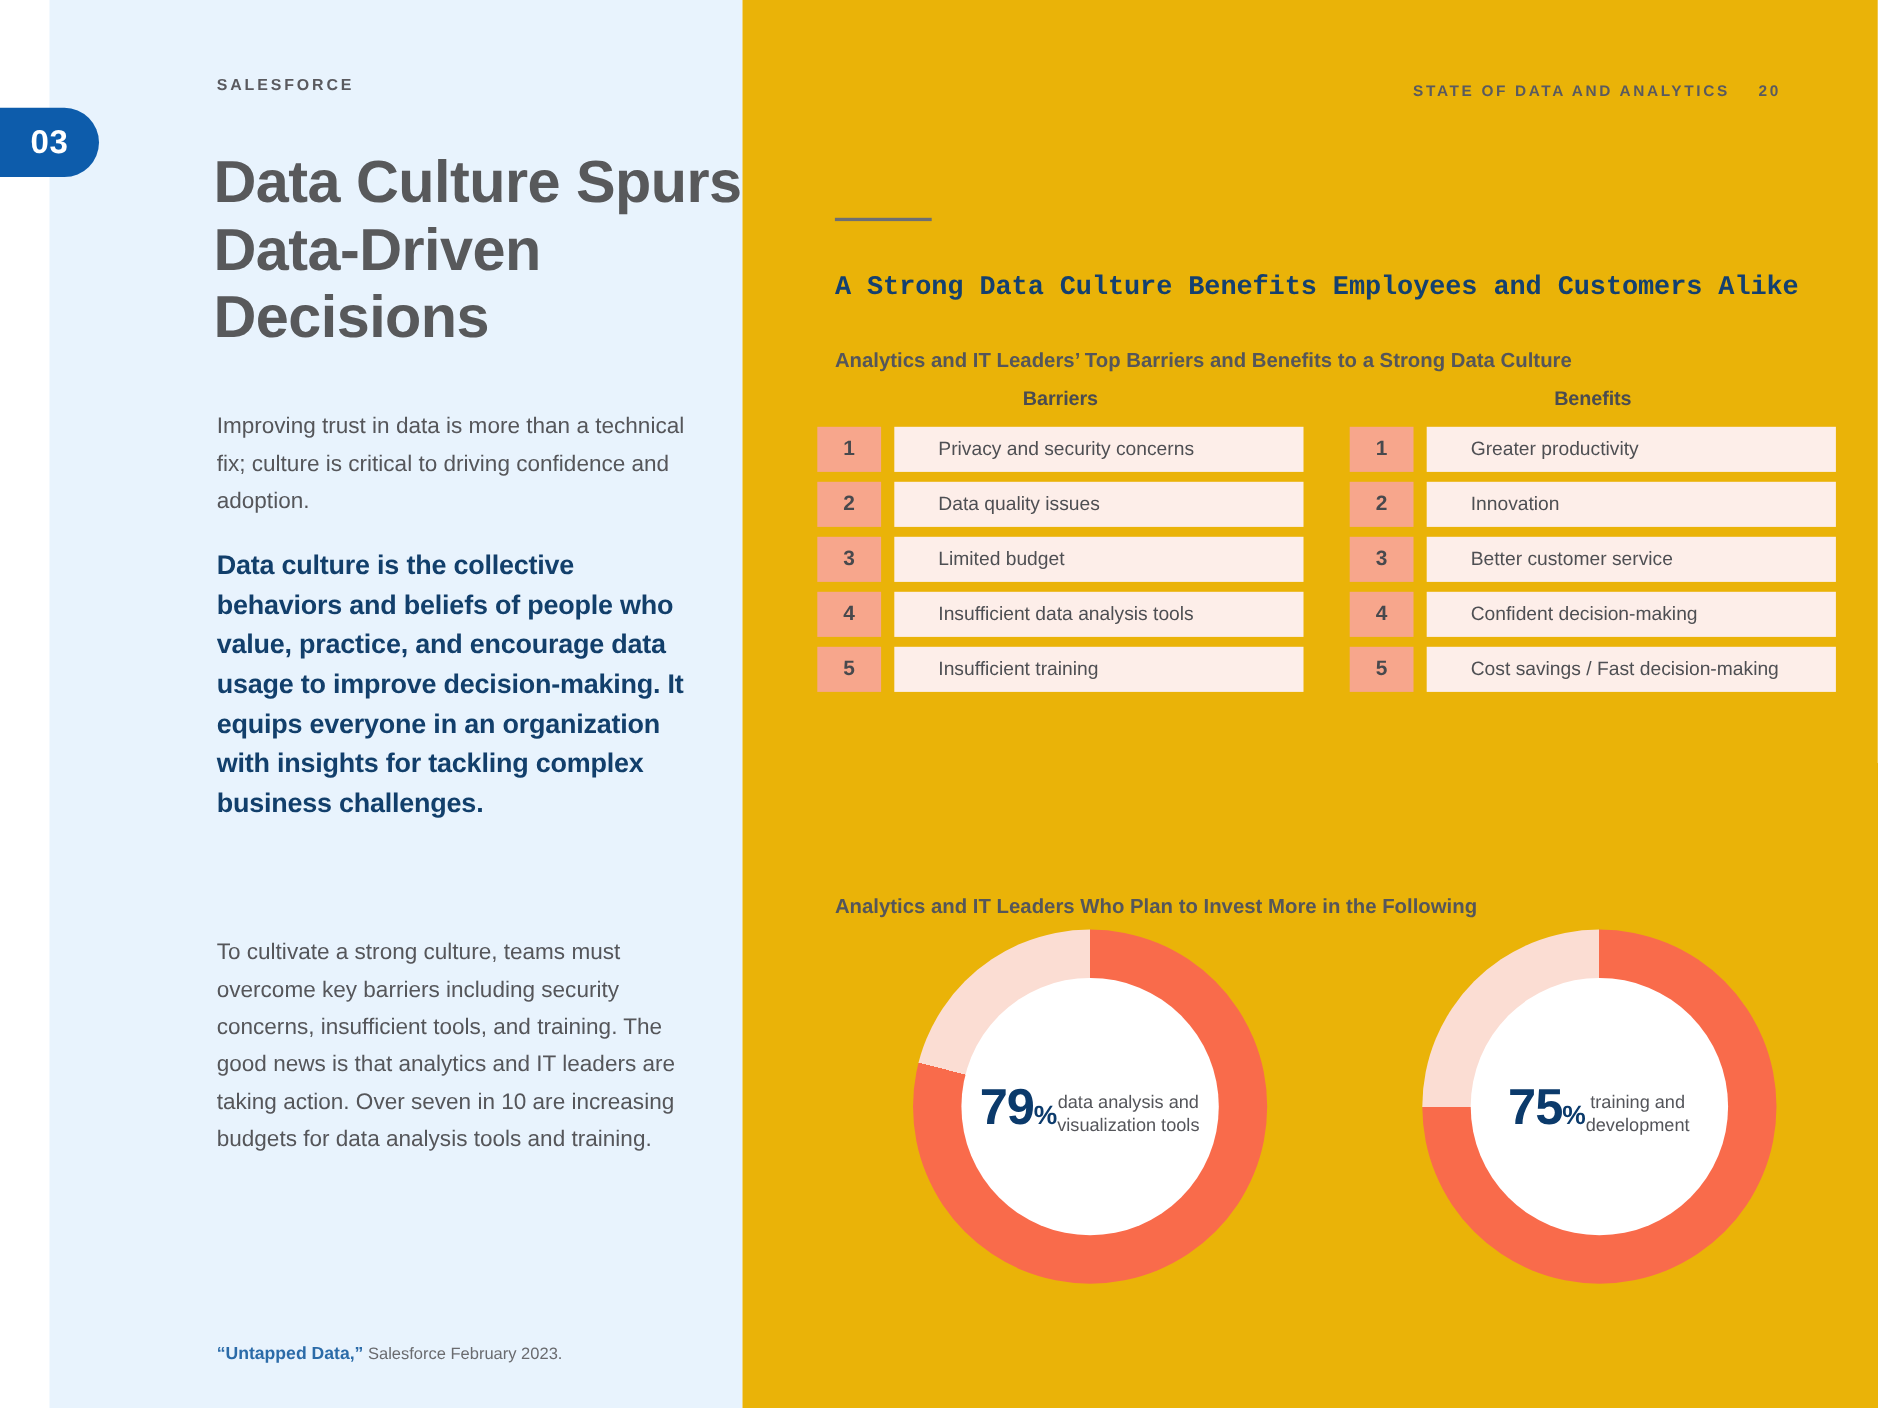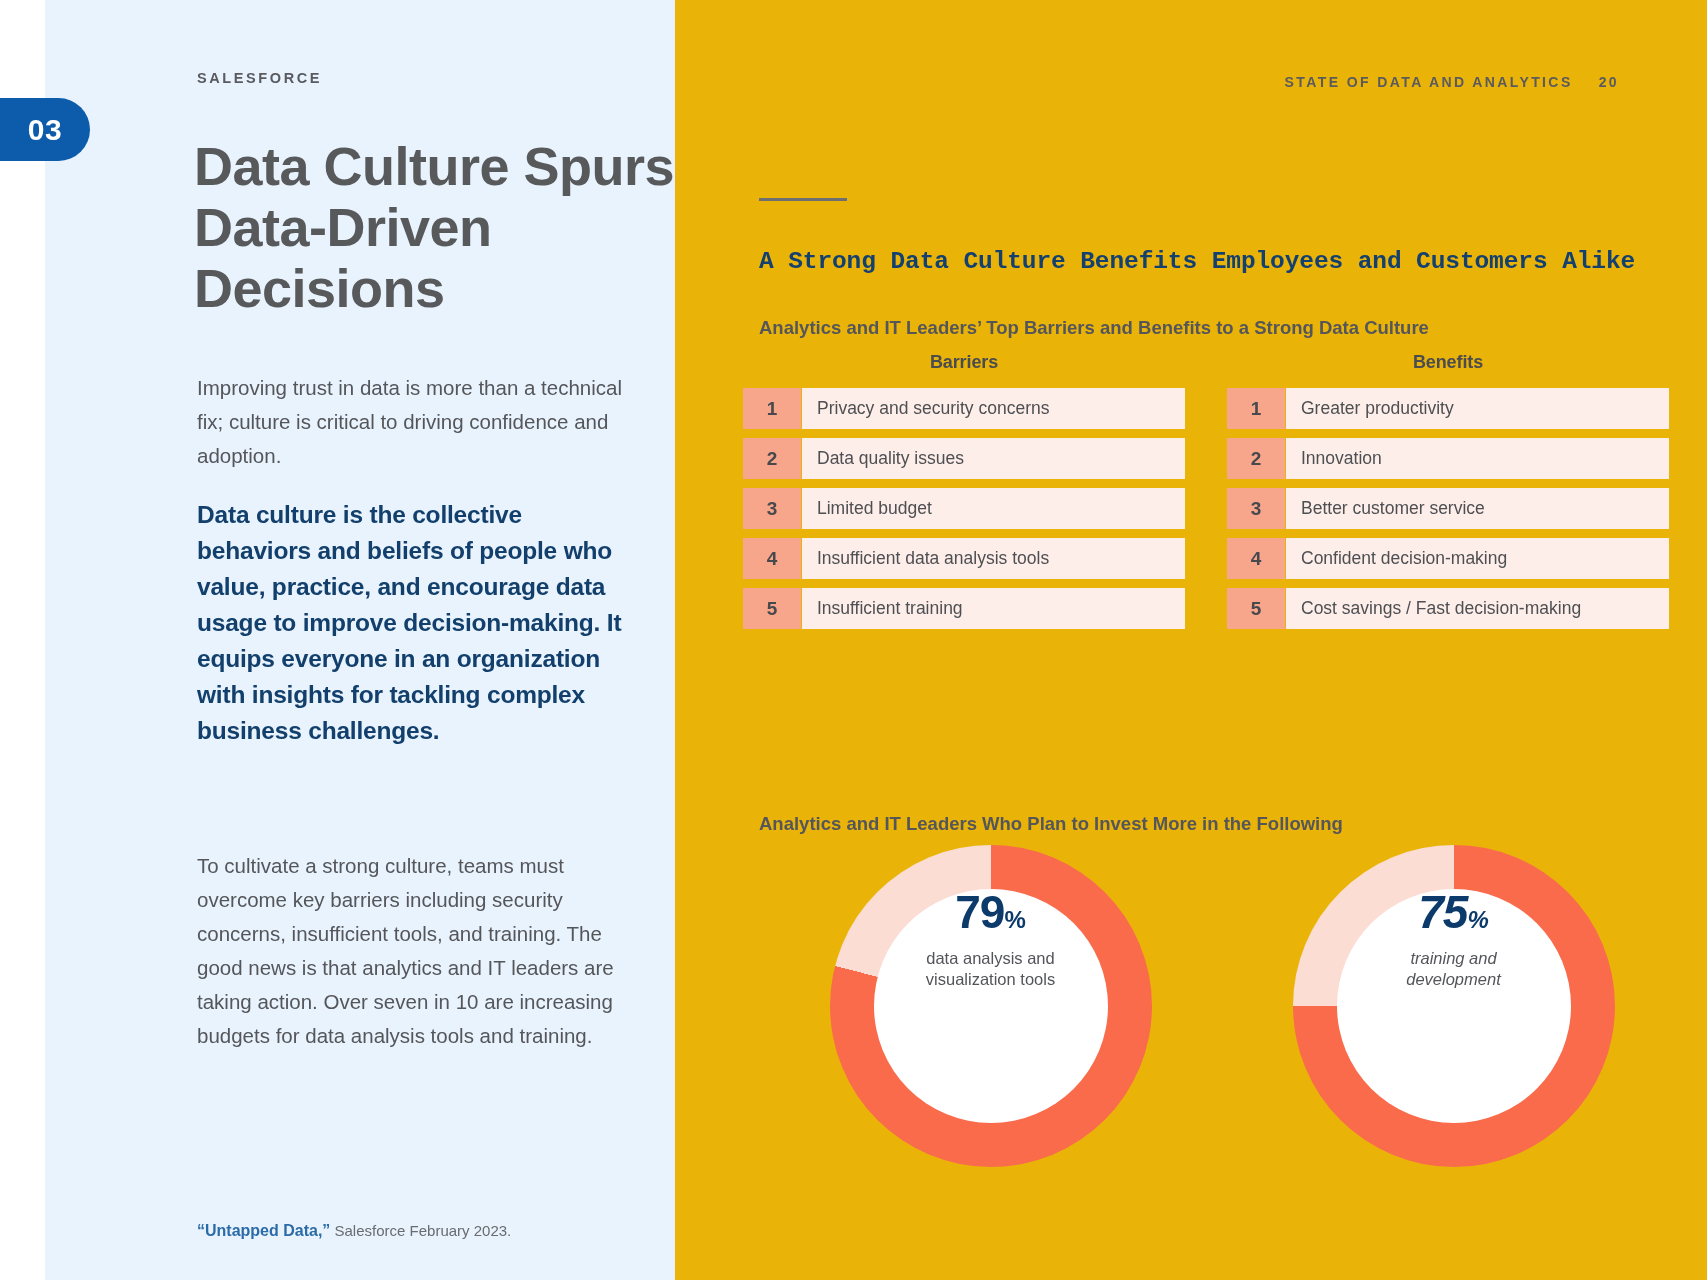--- a/index.html
+++ b/index.html
@@ -190,24 +190,24 @@
     display: flex;
     align-items: center;
     justify-content: center;
     flex: 0 0 58px;
   }
   .rank-label {
     flex: 1;
     background: #FDEEE9;
     display: flex;
     align-items: center;
-    padding-left: 15px;
+    padding-left: 40px;
     font-size: 17.5px;
     color: #4E4F53;
-    margin-left: 1px;
+    margin-left: 12px;
   }
 
   
   .donuts {
     position: absolute;
     left: 84px;
     top: 845px;
     width: 926px;
     display: flex;
   }
@@ -225,22 +225,23 @@
   .donut-hole {
     position: absolute;
     left: 50%;
     top: 50%;
     transform: translate(-50%, -50%);
     width: 234px;
     height: 234px;
     border-radius: 50%;
     background: #ffffff;
     display: flex;
-    flex-direction: column;
+    flex-direction: row;
     align-items: center;
+    justify-content: center;
   }
   .donut-value {
     font-size: 46px;
     font-weight: bold;
     color: #0B3A6B;
     line-height: 1;
     letter-spacing: -1px;
   }
   .donut-value .pct {
     font-size: 24px;
@@ -354,21 +355,21 @@
           </div>
           <div class="donut-caption">
             <span>data analysis and</span><br>
             <span>visualization tools</span>
           </div>
         </div>
       </div>
     </div>
 
     <div class="donut-wrap">
-      <div class="donut" style="background: conic-gradient(rgb(249, 107, 75) 0deg, rgb(249, 107, 75) 270deg, rgb(251, 221, 211) 270deg, rgb(251, 221, 211) 360deg); font-style: italic;">
+      <div class="donut" style="background: conic-gradient(rgb(249, 107, 75) 0deg, rgb(249, 107, 75) 270deg, rgb(251, 221, 211) 270deg, rgb(251, 221, 211) 360deg);">
         <div class="donut-hole">
           <div class="donut-value">
             <span>75</span><span class="pct">%</span>
           </div>
           <div class="donut-caption">
             <span>training and</span><br>
             <span>development</span>
           </div>
         </div>
       </div>

